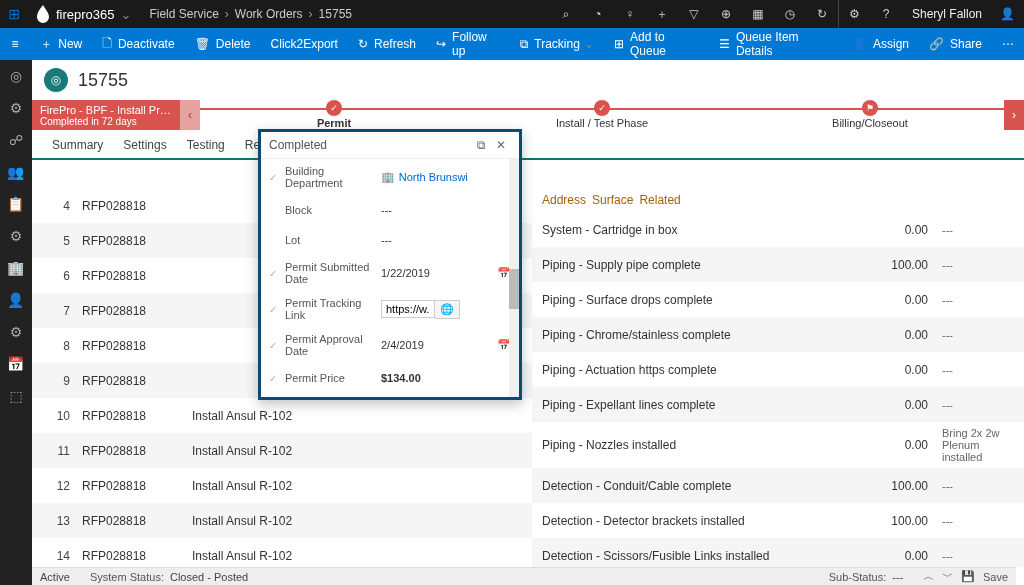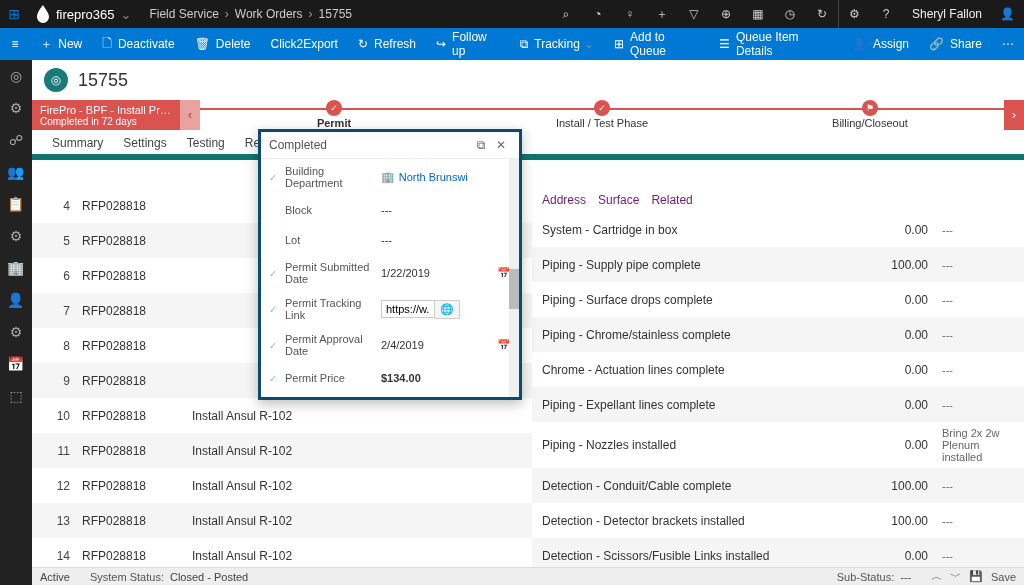--- a/index.html
+++ b/index.html
@@ -26,26 +26,26 @@
 .rec-title { font-size: 18px; color: #333; }
 .bpf { height: 30px; display: flex; align-items: stretch; position: relative; }
 .bpf-left { width: 148px; background: #d9534f; color: #fff; padding: 2px 8px; font-size: 10px; display: flex; flex-direction: column; justify-content: center; position: relative; }
 .bpf-left-arrow { width: 20px; background: #e8a29f; display:flex; align-items:center; justify-content:center; color:#a03a36; }
 .bpf-track { flex: 1; position: relative; display: flex; }
 .bpf-line { position: absolute; top: 8px; left: 0; right: 0; height: 2px; background: #d9534f; }
 .bpf-stage { flex: 1; display: flex; flex-direction: column; align-items: center; position: relative; }
 .bpf-dot { width: 16px; height: 16px; border-radius: 50%; background: #d9534f; color: #fff; display: flex; align-items: center; justify-content: center; font-size: 9px; z-index: 1; }
 .bpf-stage-label { font-size: 11px; margin-top: 1px; }
 .bpf-right-arrow { width: 20px; background: #d9534f; display:flex; align-items:center; justify-content:center; color:#fff; }
-.tabs { display: flex; border-bottom: 6px solid #0f766e; padding: 0 10px; height: 30px; }
+.tabs { display: flex; border-bottom: 2px solid #0f766e; padding: 0 10px; height: 30px; align-items: flex-end; }
 .tab { padding: 6px 10px; font-size: 12px; color: #444; }
 .columns { display: flex; position: absolute; top: 128px; bottom: 0; left: 0; right: 0; }
 .col-left { width: 500px; position: relative; }
 .col-right { flex: 1; }
-.subtabs { display: flex; padding: 0 10px; height: 24px; align-items: center; font-size: 12px; color: #701a75; gap: 12px; }
+.subtabs { display: flex; padding: 0 10px; height: 24px; align-items: center; font-size: 12px; color: #a16207; gap: 6px; }
 .subtab { }
 .grid { font-size: 12px; }
 .row { display: flex; height: 35px; align-items: center; padding: 0 10px; }
 .row.alt { background: #f5f5f5; }
 .c-num { width: 40px; text-align: right; padding-right: 12px; color: #444; }
 .c-id { width: 110px; color: #333; }
 .c-desc { flex: 1; color: #333; }
 .c-amt { width: 60px; text-align: right; padding-right: 6px; }
 .c-ext { width: 80px; padding-left: 8px; color: #666; font-size: 11px; }
 .flyout { position: absolute; left: 258px; top: 129px; width: 264px; background: #fff; border: 3px solid #0c4a6e; box-shadow: 0 4px 12px rgba(0,0,0,0.25); z-index: 10; font-size: 12px; }
@@ -57,21 +57,21 @@
 .fld-check { width: 12px; color: #9bc39b; font-size: 10px; margin-right: 4px; }
 .fld-label { width: 96px; font-size: 11px; color: #555; }
 .fld-val { flex: 1; font-size: 11px; color: #333; }
 .fld-val.link { color: #0066cc; }
 .fld-val.bold { font-weight: 600; }
 .url-input { border: 1px solid #ccc; padding: 2px 4px; width: 54px; font-size: 11px; }
 .url-btn { border: 1px solid #ccc; border-left: none; padding: 2px 5px; background: #f5f5f5; font-size: 11px; }
 .cal-ic { color: #888; font-size: 11px; margin-left: auto; }
 .fly-scroll { position: absolute; right: 0; top: 0; width: 10px; height: 100%; background: #f0f0f0; }
 .fly-thumb { position: absolute; right: 0; top: 110px; width: 10px; height: 40px; background: #bbb; }
-.statusbar { position: absolute; bottom: 0; left: 32px; right: 0; height: 18px; background: #eee; display: flex; align-items: center; font-size: 11px; color: #555; padding: 0 8px; border-top: 1px solid #ddd; }
+.statusbar { position: absolute; bottom: 0; left: 32px; right: 8px; height: 18px; background: #eee; display: flex; align-items: center; font-size: 11px; color: #555; padding: 0 8px; border-top: 1px solid #ddd; }
 .sb-lbl { margin-right: 6px; }
 .sb-val { margin-right: 20px; color: #444; }
 .sb-right { margin-left: auto; display: flex; align-items: center; gap: 8px; }
 .chev { color: #888; }
 </style>
 </head>
 <body>
 
 <div class="topbar">
   <div class="waffle">⊞</div>
@@ -290,21 +290,21 @@
             <span class="c-desc">Piping - Surface drops complete</span>
             <span class="c-amt">0.00</span>
             <span class="c-ext">---</span>
           </div>
           <div class="row alt" style="">
             <span class="c-desc">Piping - Chrome/stainless complete</span>
             <span class="c-amt">0.00</span>
             <span class="c-ext">---</span>
           </div>
           <div class="row" style="">
-            <span class="c-desc">Chrome - Actuation lines complete</span>
+            <span class="c-desc">Piping - Actuation https complete</span>
             <span class="c-amt">0.00</span>
             <span class="c-ext">---</span>
           </div>
           <div class="row alt" style="">
             <span class="c-desc">Piping - Expellant lines complete</span>
             <span class="c-amt">0.00</span>
             <span class="c-ext">---</span>
           </div>
           <div class="row" style="height:46px;">
             <span class="c-desc">Piping - Nozzles installed</span>

